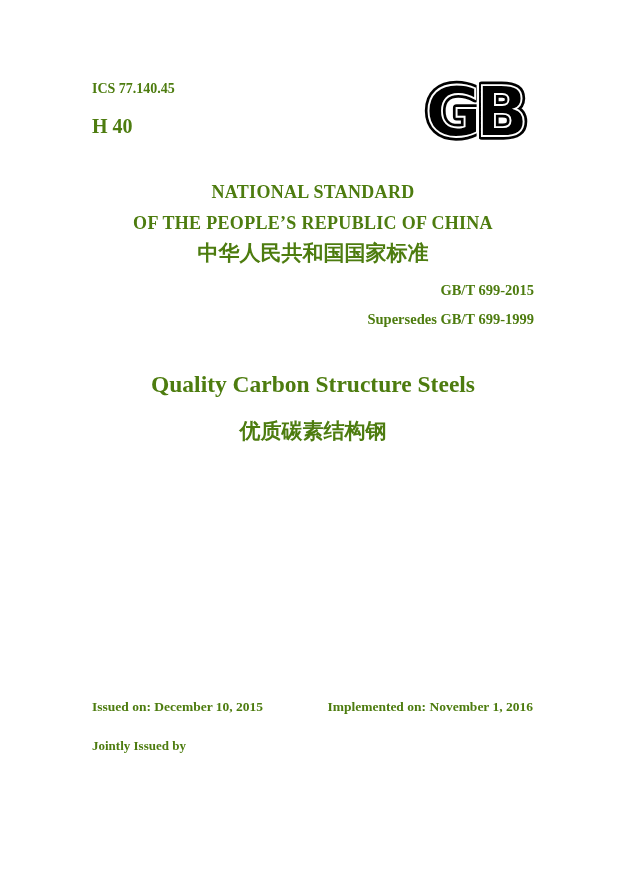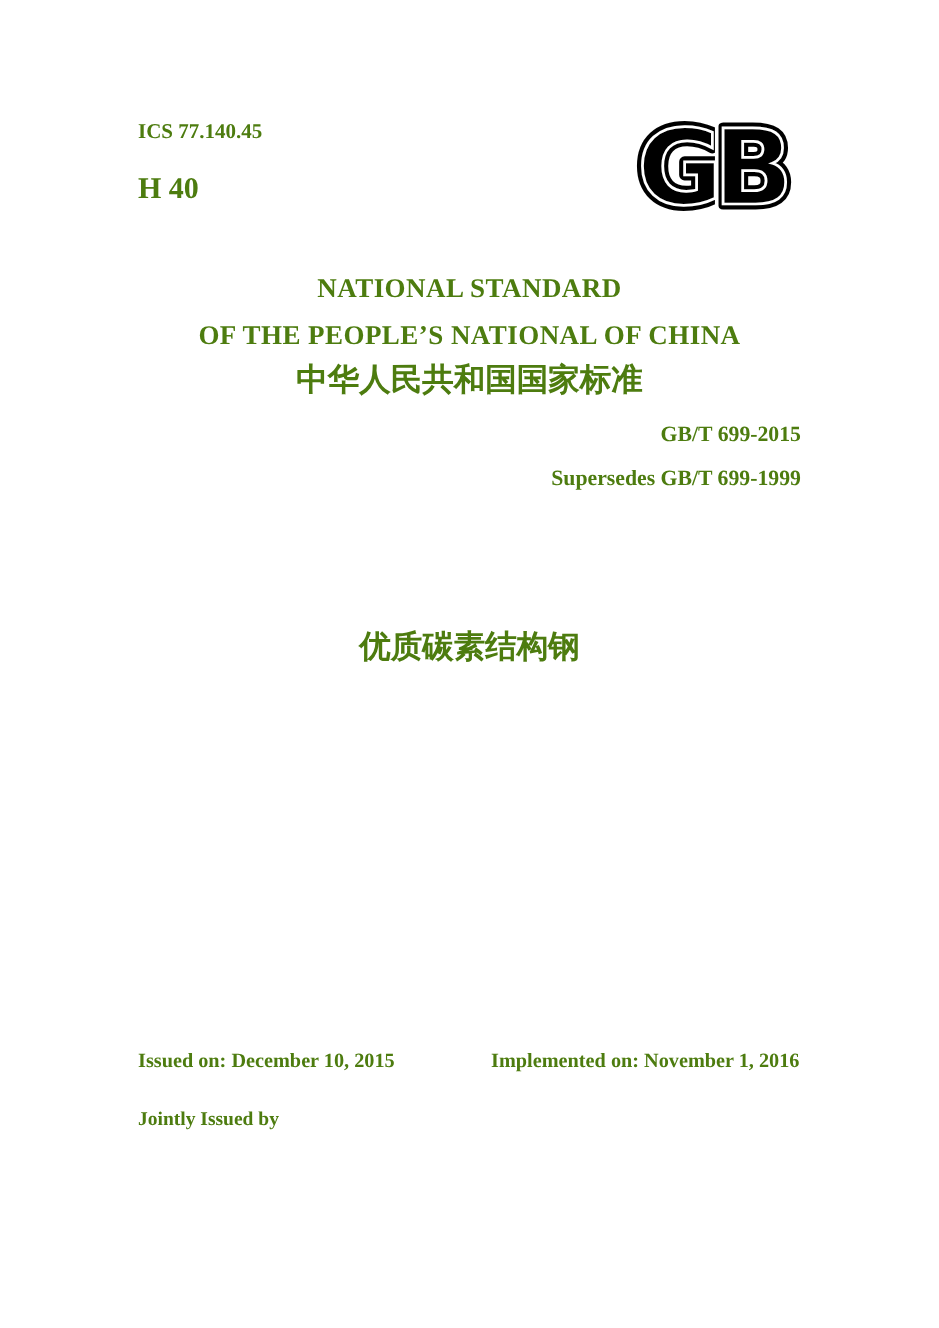--- a/index.html
+++ b/index.html
@@ -77,26 +77,27 @@
     <svg viewBox="0 0 118 82" xmlns="http://www.w3.org/2000/svg">
       <g font-family="'DejaVu Sans', sans-serif" font-weight="bold" font-size="76" letter-spacing="-7">
         <text x="1" y="67" fill="#000000" stroke="#000000" stroke-width="8" stroke-linejoin="round">GB</text>
         <text x="1" y="67" fill="none" stroke="#ffffff" stroke-width="2">GB</text>
       </g>
       <rect x="57.5" y="2" width="2.6" height="78" fill="#ffffff"></rect>
     </svg>
   </div>
 
   <div class="abs center ns-en1">NATIONAL STANDARD</div>
-  <div class="abs center ns-en2">OF THE PEOPLE’S NATIONAL OF CHINA</div>
+  <div class="abs center ns-en2">OF THE PEOPLE’S REPUBLIC OF CHINA</div>
   <div class="abs center ns-zh">中华人民共和国国家标准</div>
 
   <div class="abs right-block std-code">GB/T 699-2015</div>
   <div class="abs right-block supersedes">Supersedes GB/T 699-1999</div>
 
+  <div class="abs center title-en">Quality Carbon Structure Steels</div>
   <div class="abs center title-zh">优质碳素结构钢</div>
 
   <div class="abs dates">
     <span>Issued on: December 10, 2015</span>
     <span>Implemented on: November 1, 2016</span>
   </div>
 
   <div class="abs issuer">
     <span class="issuer-label">Jointly Issued by</span>
   </div>

